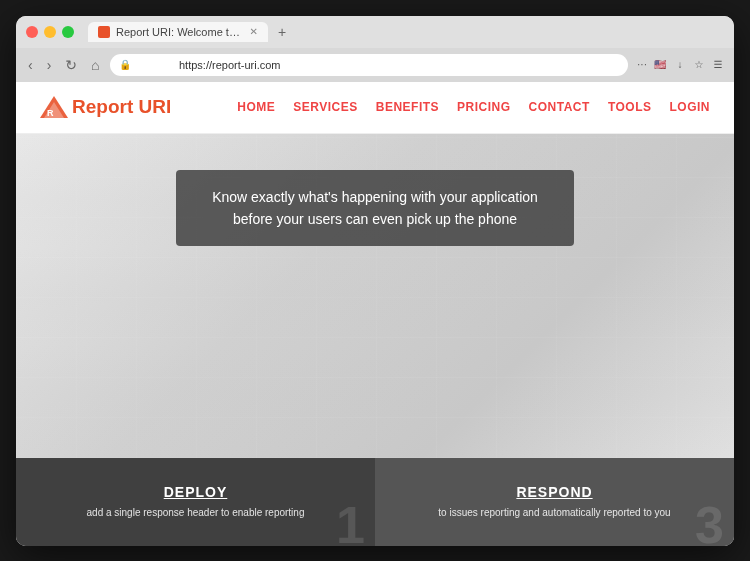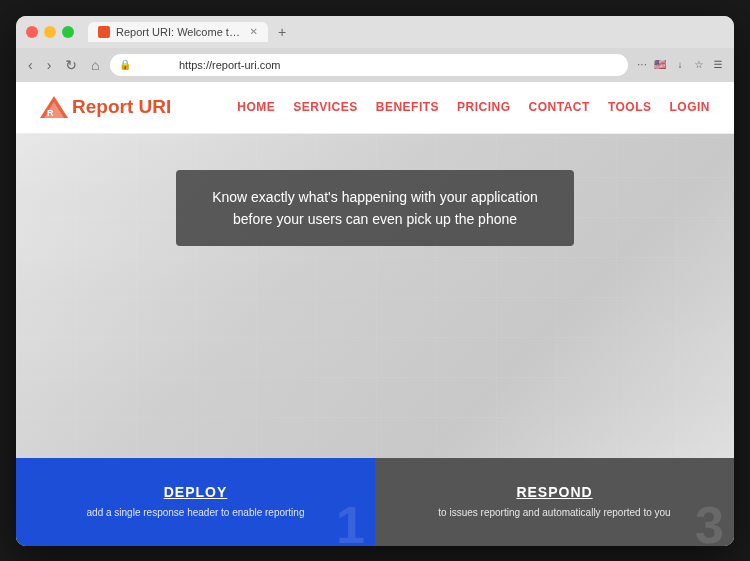--- a/index.html
+++ b/index.html
@@ -311,21 +311,21 @@
       display: flex;
       flex-direction: column;
       align-items: center;
       justify-content: center;
       padding: 12px 16px;
       position: relative;
       overflow: hidden;
     }
 
     .step.step-1 {
-      background: #1d4ed8;
+      background: #404040;
     }
 
     .step.step-2 {
       background: #666;
     }
 
     .step.step-3 {
       background: #555;
     }
 

